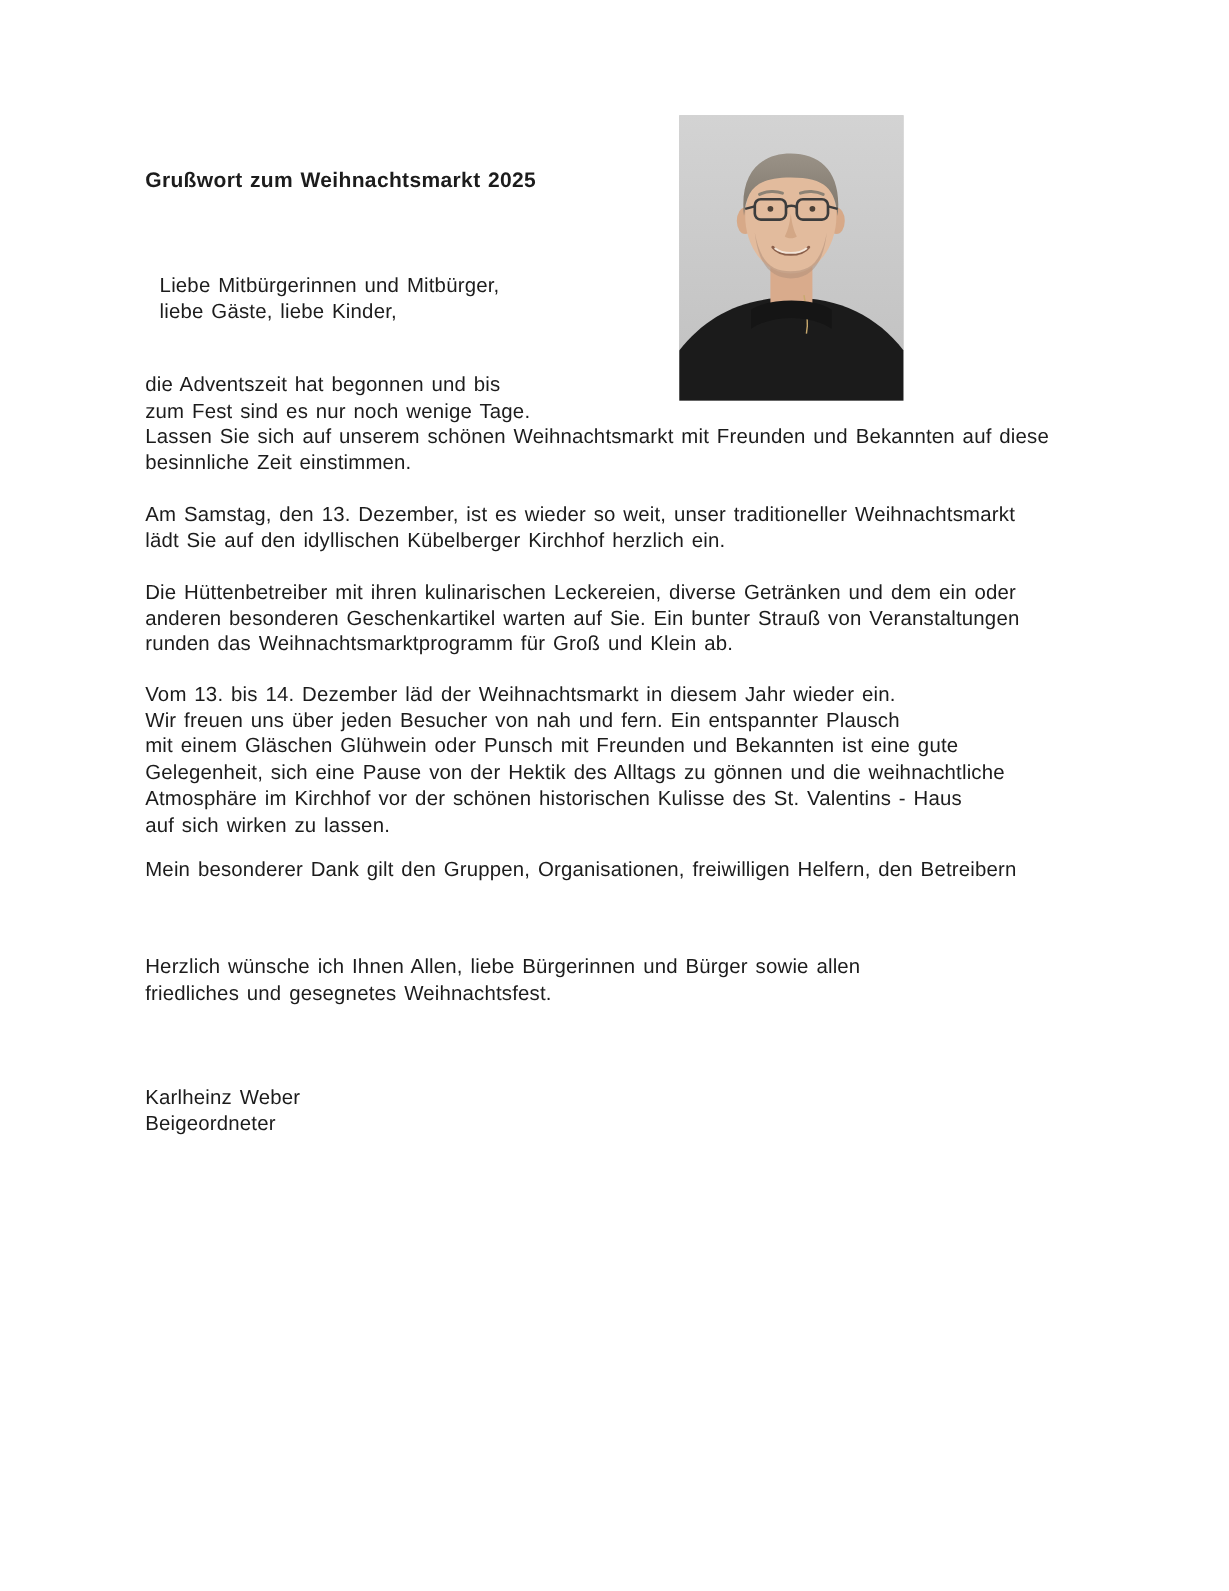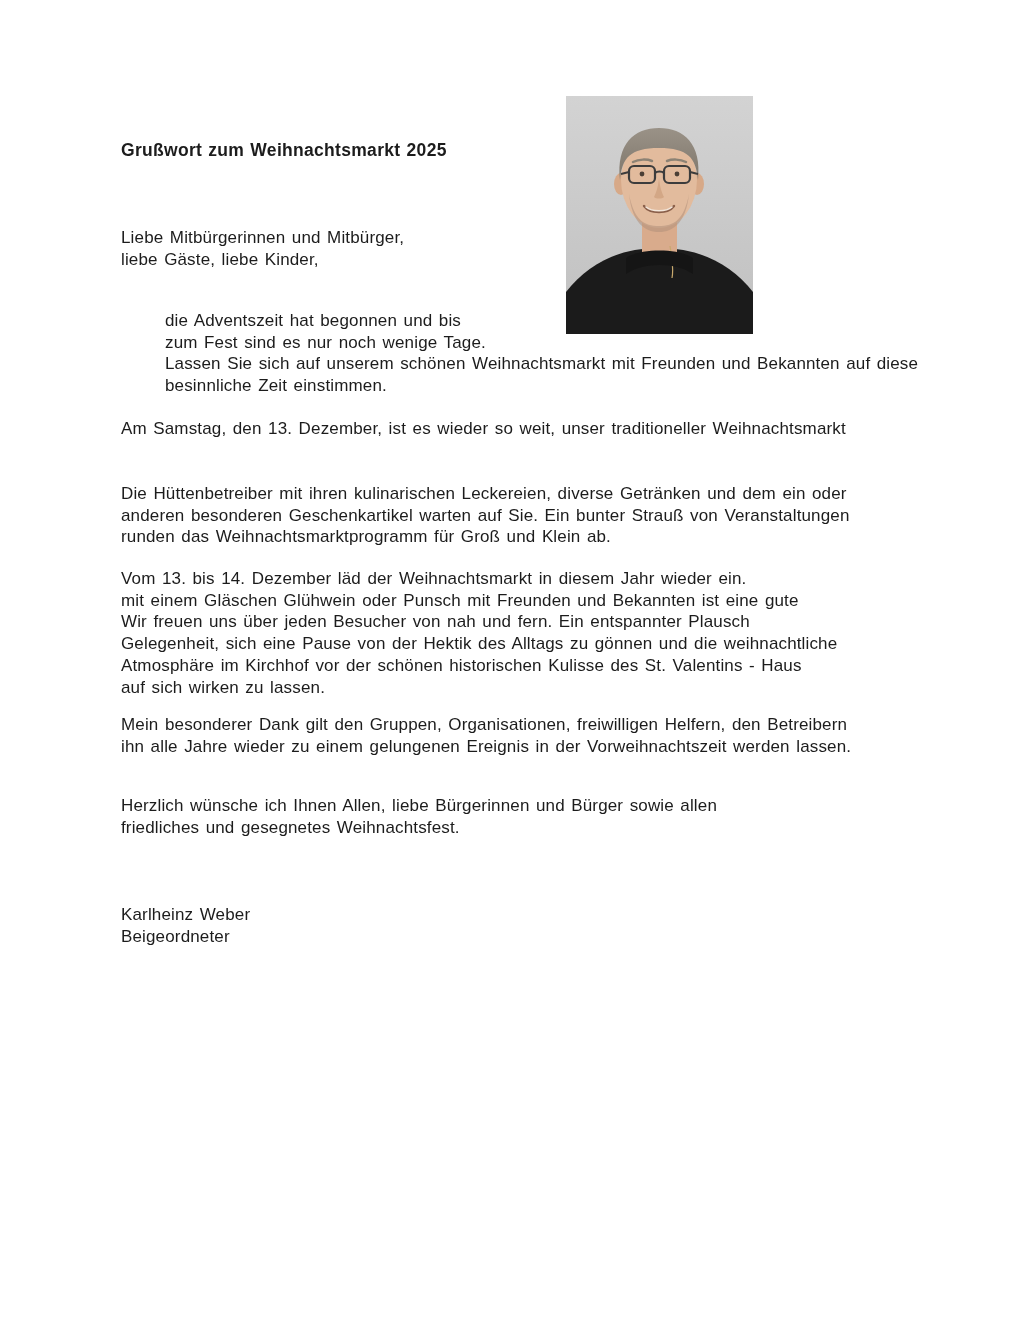--- a/index.html
+++ b/index.html
@@ -28,26 +28,26 @@
   }
   .para {
     position: absolute;
     left: 121px;
     font-size: 17px;
     line-height: 21.7px;
     letter-spacing: 0.15px;
     word-spacing: 1.6px;
     white-space: nowrap;
   }
-  .p1 { top: 227px; }
-  .p2 { top: 310px; margin-left: 44px; }
+  .p1 { top: 227px; margin-left: 12px; }
+  .p2 { top: 310px; }
   .p3 { top: 418px; }
   .p4 { top: 483px; }
   .p5 { top: 568px; }
-  .p6 { top: 714px; }
+  .p6 { top: 714px; text-align: center; }
   .p7 { top: 795px; }
   .sig { top: 904px; }
   .photo {
     position: absolute;
     left: 566px;
     top: 96px;
     width: 187px;
     height: 238px;
     background: #c9c9c9;
   }
@@ -117,40 +117,40 @@
 
   <div class="para p2">
     <div>die Adventszeit hat begonnen und bis</div>
     <div>zum Fest sind es nur noch wenige Tage.</div>
     <div>Lassen Sie sich auf unserem schönen Weihnachtsmarkt mit Freunden und Bekannten auf diese</div>
     <div>besinnliche Zeit einstimmen.</div>
   </div>
 
   <div class="para p3">
     <div>Am Samstag, den 13. Dezember, ist es wieder so weit, unser traditioneller Weihnachtsmarkt</div>
+    <div>lädt Sie auf den idyllischen Kübelberger Kirchhof herzlich ein.</div>
   </div>
 
   <div class="para p4">
     <div>Die Hüttenbetreiber mit ihren kulinarischen Leckereien, diverse Getränken und dem ein oder</div>
     <div>anderen besonderen Geschenkartikel warten auf Sie. Ein bunter Strauß von Veranstaltungen</div>
     <div>runden das Weihnachtsmarktprogramm für Groß und Klein ab.</div>
   </div>
 
   <div class="para p5">
     <div>Vom 13. bis 14. Dezember läd der Weihnachtsmarkt in diesem Jahr wieder ein.</div>
+    <div>Wir freuen uns über jeden Besucher von nah und fern. Ein entspannter Plausch</div>
     <div>mit einem Gläschen Glühwein oder Punsch mit Freunden und Bekannten ist eine gute</div>
-    <div>Wir freuen uns über jeden Besucher von nah und fern. Ein entspannter Plausch</div>
     <div>Gelegenheit, sich eine Pause von der Hektik des Alltags zu gönnen und die weihnachtliche</div>
     <div>Atmosphäre im Kirchhof vor der schönen historischen Kulisse des St. Valentins - Haus</div>
     <div>auf sich wirken zu lassen.</div>
   </div>
 
   <div class="para p6">
     <div>Mein besonderer Dank gilt den Gruppen, Organisationen, freiwilligen Helfern, den Betreibern</div>
-    <div>ihn alle Jahre wieder zu einem gelungenen Ereignis in der Vorweihnachtszeit werden lassen.</div>
   </div>
 
   <div class="para p7">
     <div>Herzlich wünsche ich Ihnen Allen, liebe Bürgerinnen und Bürger sowie allen</div>
     <div>friedliches und gesegnetes Weihnachtsfest.</div>
   </div>
 
   <div class="para sig">
     <div>Karlheinz Weber</div>
     <div>Beigeordneter</div>

